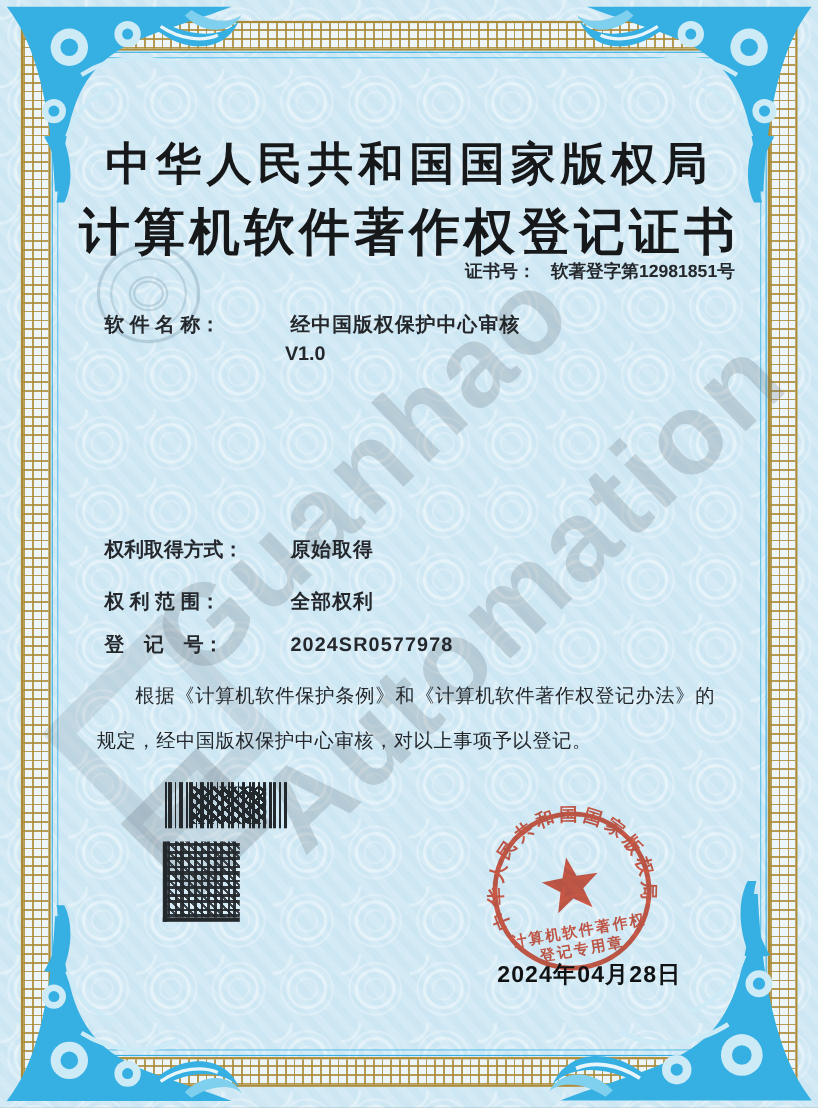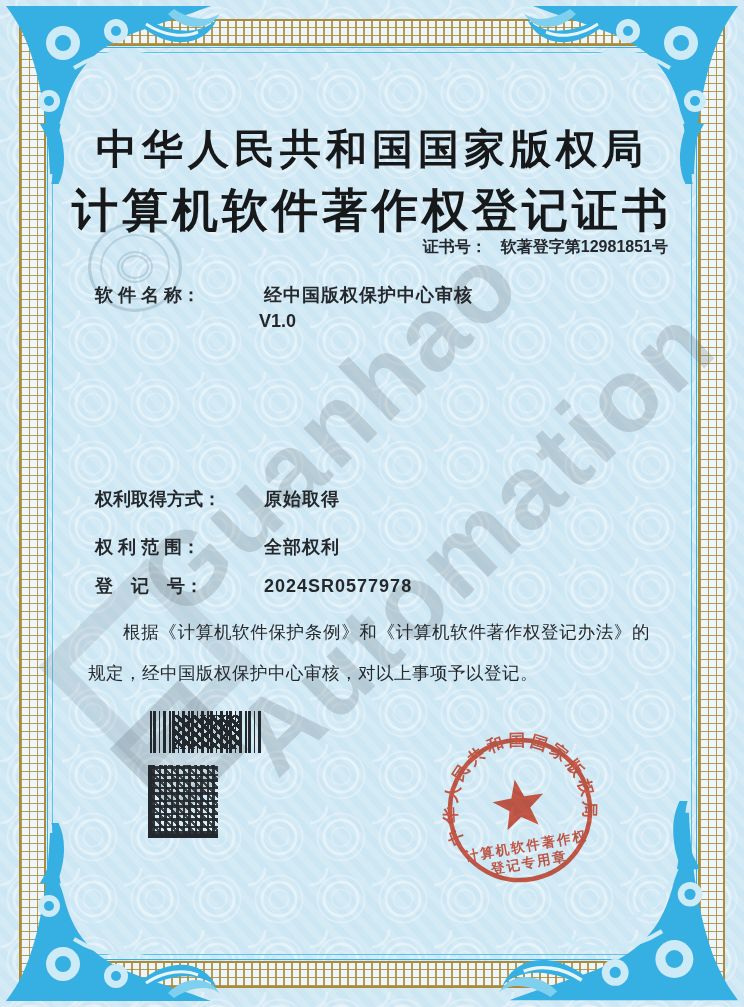--- a/index.html
+++ b/index.html
@@ -171,14 +171,15 @@
     <defs>
       <path id="sealArc" d="M 19.9,101.9 A 64,64 0 1 1 140.1,101.9" fill="none"></path>
     </defs>
     <circle class="seal-ring" cx="80" cy="80" r="70"></circle>
     <polygon class="seal-star" points="80,49 86.5,67.1 105.7,67.7 90.5,79.4 95.9,97.8 80,87 64.1,97.8 69.5,79.4 54.3,67.7 73.5,67.1"></polygon>
     <text class="seal-arc-text"><textPath href="#sealArc" startOffset="50%" text-anchor="middle">中华人民共和国国家版权局</textPath></text>
     <text class="seal-line" x="80" y="121">计算机软件著作权</text>
     <text class="seal-line" x="80" y="138">登记专用章</text>
   </svg>
 
+  <div class="issue-date">2024年04月28日</div>
 
 </div>
 
 </body></html>

